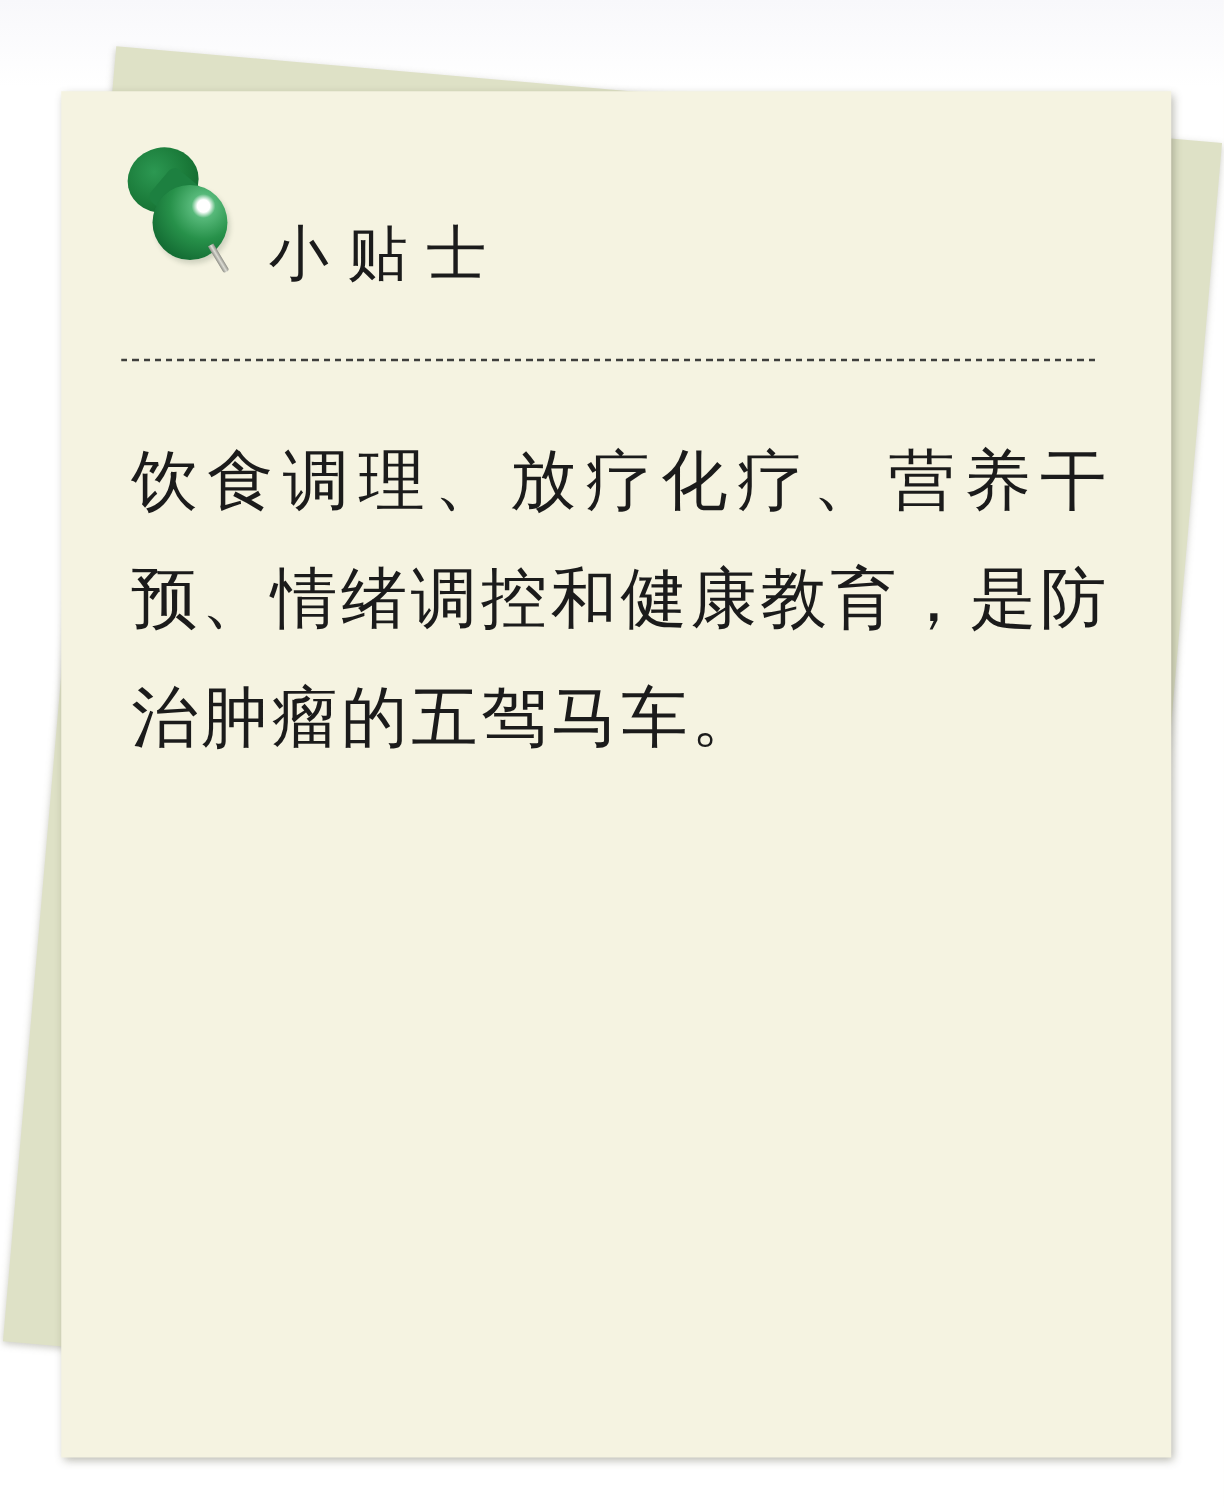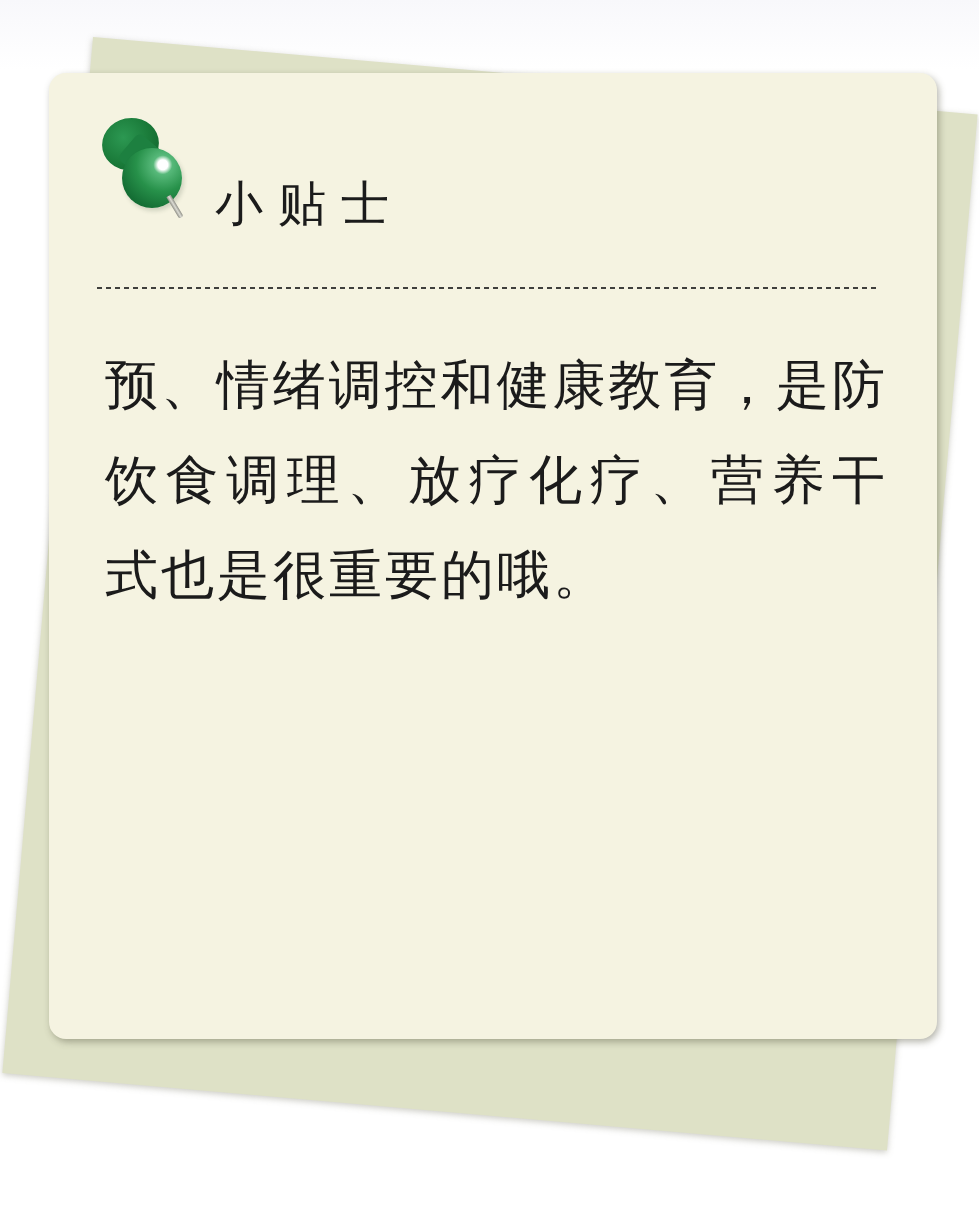--- a/index.html
+++ b/index.html
@@ -22,24 +22,23 @@
     width: 888px; height: 1040px;
     background: #dee1c6;
     transform: rotate(5deg);
     transform-origin: 0 0;
     box-shadow: 0 2px 6px rgba(110,110,90,0.35);
   }
   
   .card-front {
     position: absolute;
     left: 49px; top: 73px;
-    width: 888px; height: 966px;
+    width: 888px; height: 1093px;
     background: #f5f3e1;
     box-shadow: 2px 3px 7px rgba(90,90,70,0.45);
-    border-radius: 17px;
   }
   
   .pin {
     position: absolute; left: 51px; top: 44px;
     width: 92px; height: 106px;
   }
   .pin .cap-top {
     position: absolute; left: 2px; top: 1px;
     width: 57px; height: 52px; border-radius: 50%;
     background: radial-gradient(circle at 40% 35%, #2c9852 0%, #1a7a39 55%, #11612c 95%);
@@ -112,20 +111,20 @@
       <div class="ball"></div>
       <div class="needle"></div>
     </div>
 
     <div class="note-title">小贴士</div>
 
     <div class="divider"></div>
 
     <div class="note-body">
       <p class="para">
+        <span class="line full">饮食调理、放疗化疗、营养干</span>
         <span class="line full">预、情绪调控和健康教育，是防</span>
-        <span class="line full">饮食调理、放疗化疗、营养干</span>
-        <span class="line last">式也是很重要的哦。</span>
+        <span class="line last">治肿瘤的五驾马车。</span>
       </p>
     </div>
 
   </div>
 </div>
 
 </body></html>

